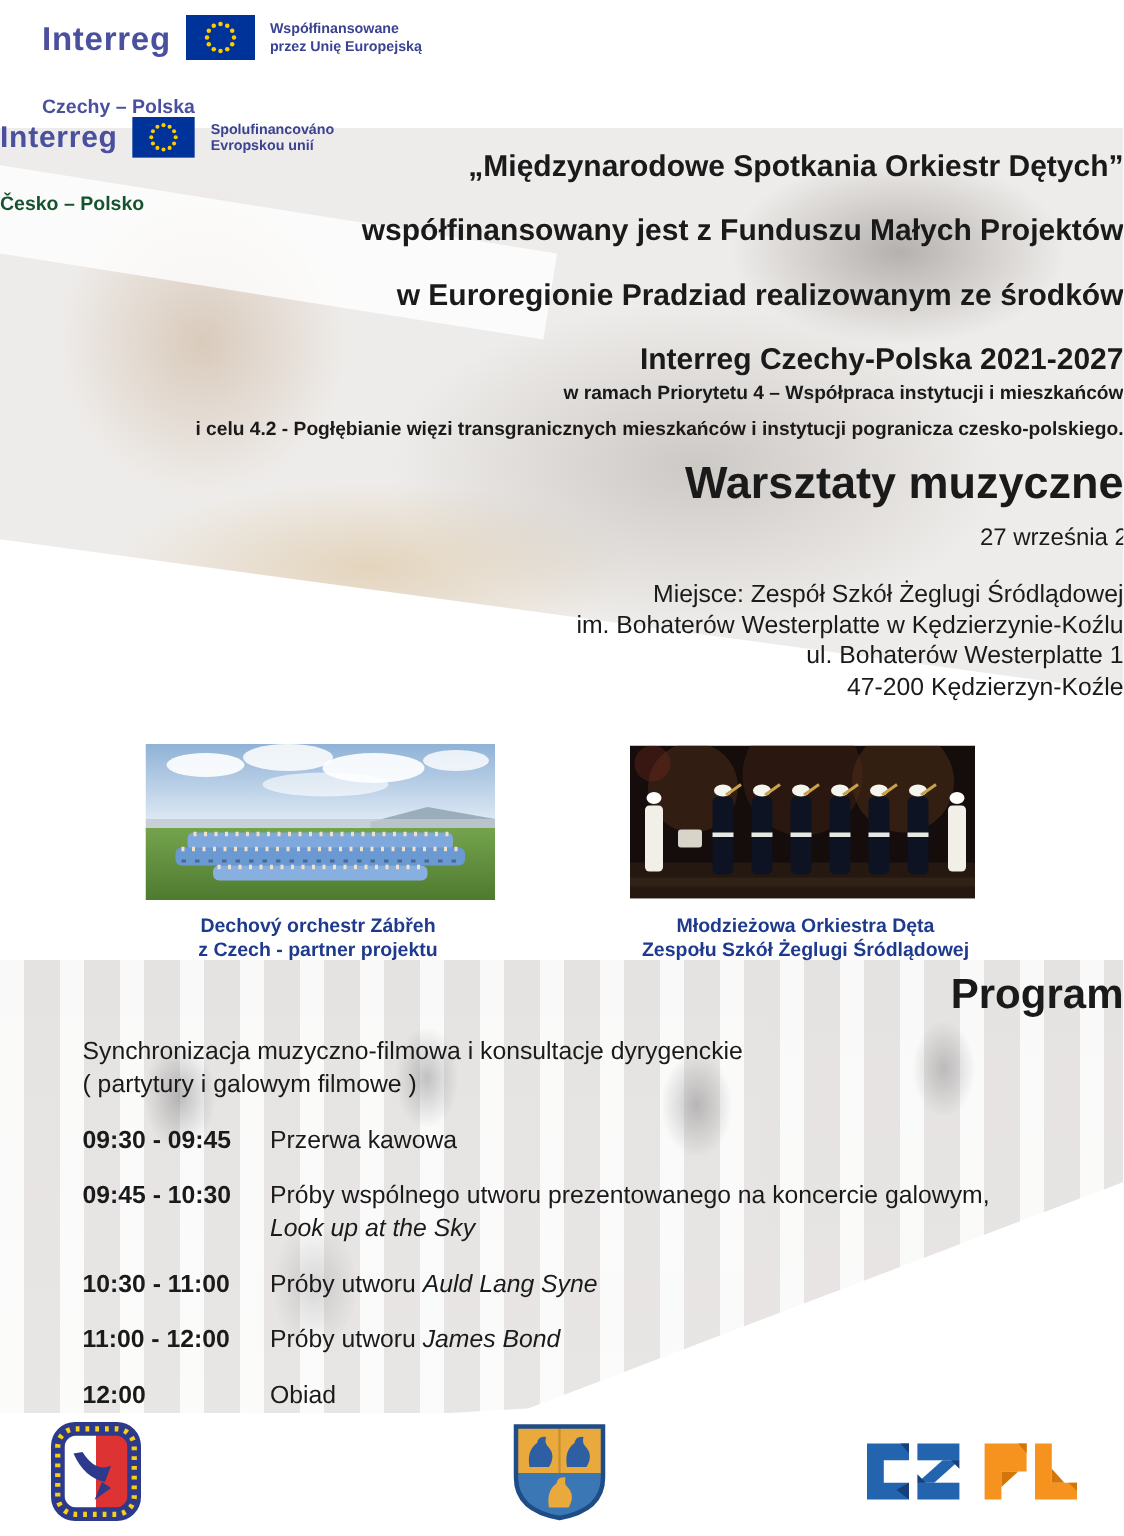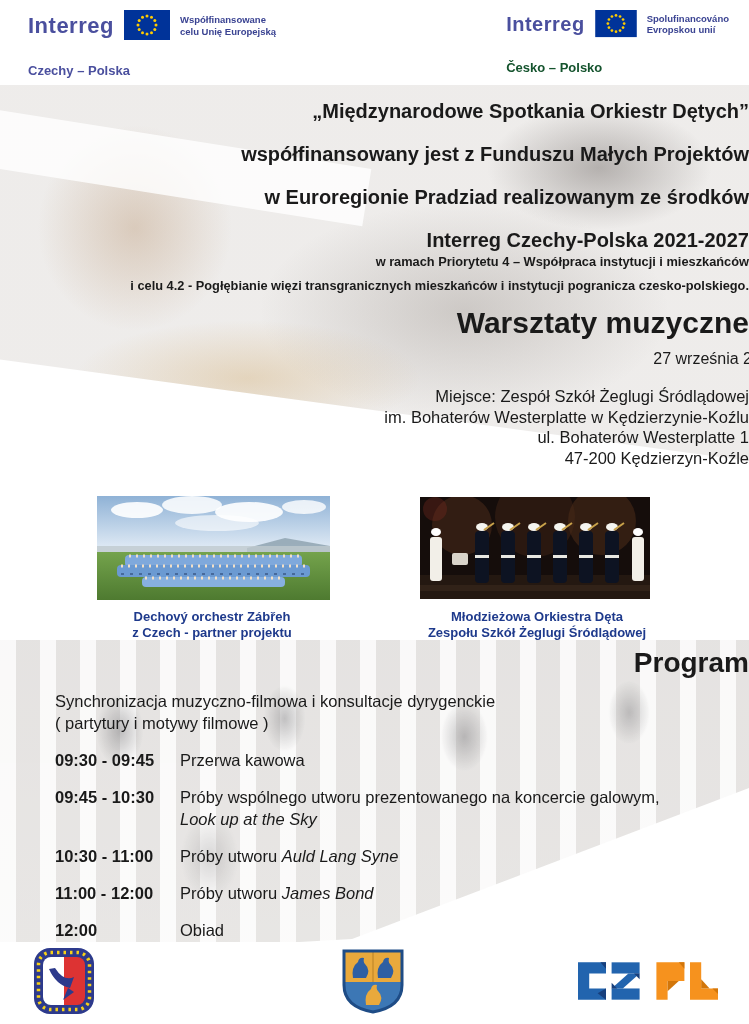--- a/index.html
+++ b/index.html
@@ -27,21 +27,21 @@
       radial-gradient(ellipse 34px 52px at 16% 30%, rgba(40,38,42,.55), transparent 70%),
       radial-gradient(ellipse 30px 48px at 38% 26%, rgba(40,38,42,.5), transparent 70%),
       radial-gradient(ellipse 34px 50px at 62% 32%, rgba(40,38,42,.5), transparent 70%),
       radial-gradient(ellipse 30px 46px at 84% 24%, rgba(40,38,42,.45), transparent 70%),
       radial-gradient(ellipse 40px 60px at 28% 72%, rgba(60,56,58,.35), transparent 72%),
       repeating-linear-gradient(90deg, rgba(255,255,255,.6) 0 16px, rgba(152,146,141,.3) 16px 40px),
       linear-gradient(rgba(208,203,199,.5), rgba(222,218,214,.5));
     clip-path:polygon(0 0,100% 0,100% 49%,47% 99%,40% 100%,0 100%);
   }
   
-  .header{position:absolute;top:10px;left:0;width:749px;z-index:2;display:flex;justify-content:space-between;padding:0;}
+  .header{position:absolute;top:10px;left:0;width:749px;z-index:2;display:flex;justify-content:space-between;padding:0;flex-direction:column;}
   .lg{display:flex;flex-direction:column;}
   .lg-row{display:flex;align-items:center;gap:10px;}
   .lg-brand{font-weight:bold;letter-spacing:.5px;}
   .lg-cof{font-size:9.5px;font-weight:bold;line-height:11.5px;}
   .lg-prog{font-weight:bold;font-size:13px;margin-top:22px;}
   .lg-left{margin-left:28px;}
   .lg-left .lg-brand{font-size:22px;}
   .lg-right{margin-right:20px;}
   .lg-right .lg-brand{font-size:20px;}
   
@@ -99,21 +99,21 @@
             <circle cx="23" cy="24" r="1.5"></circle>
               <circle cx="18.5" cy="22.8" r="1.5"></circle>
               <circle cx="15.2" cy="19.5" r="1.5"></circle>
             <circle cx="14" cy="15" r="1.5"></circle>
               <circle cx="15.2" cy="10.5" r="1.5"></circle>
               <circle cx="18.5" cy="7.2" r="1.5"></circle>
           </g>
         </svg>
         <span class="lg-cof" style="color:#3A4392">
           <span>Współfinansowane</span><br>
-          <span>celu Unię Europejską</span>
+          <span>przez Unię Europejską</span>
         </span>
       </div>
       <div class="lg-prog" style="color:#4A4F9E">Czechy – Polska</div>
     </div>
 
     <div class="lg lg-right">
       <div class="lg-row">
         <span class="lg-brand" style="color:#4A4F9E">Interreg</span>
         <svg width="42" height="28" viewBox="0 0 46 31">
           <rect x="0" y="0" width="46" height="30" fill="#003399"></rect>
@@ -252,21 +252,21 @@
   <div class="caption caption-right" style="color:#1E3A8C">
     <div>Młodzieżowa Orkiestra Dęta</div>
     <div>Zespołu Szkół Żeglugi Śródlądowej</div>
   </div>
 
   <div class="cblock program-heading">Program</div>
   <div class="program-list">
     <div class="prog-row">
       <div class="prog-text">
         <div>Synchronizacja muzyczno-filmowa i konsultacje dyrygenckie</div>
-        <div>( partytury i motywy filmowe )</div>
+        <div>( partytury i galowym filmowe )</div>
       </div>
     </div>
     <div class="prog-row">
       <div class="prog-time">09:30 - 09:45</div>
       <div class="prog-text">Przerwa kawowa</div>
     </div>
     <div class="prog-row">
       <div class="prog-time">09:45 - 10:30</div>
       <div class="prog-text">
         <div>Próby wspólnego utworu prezentowanego na koncercie galowym,</div>

